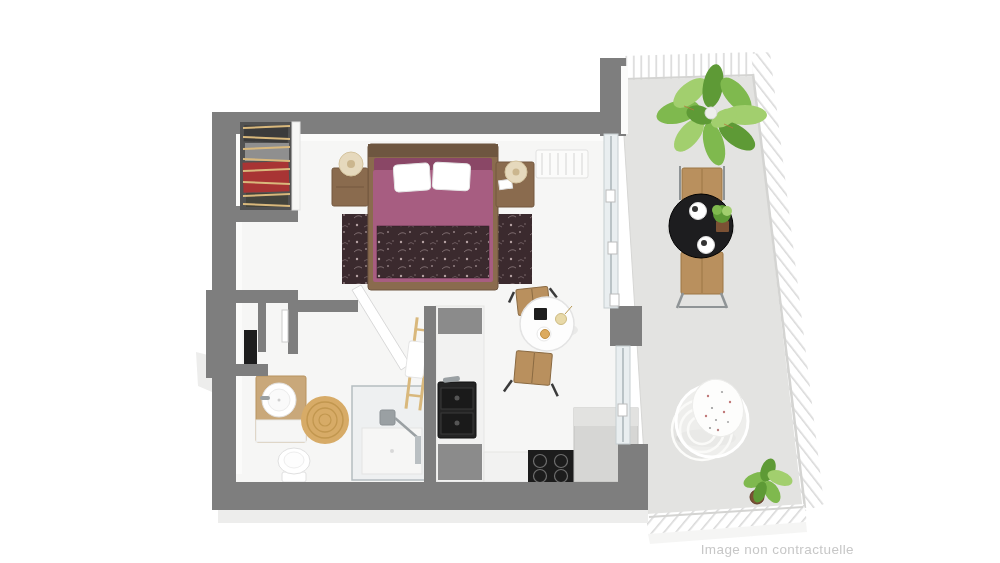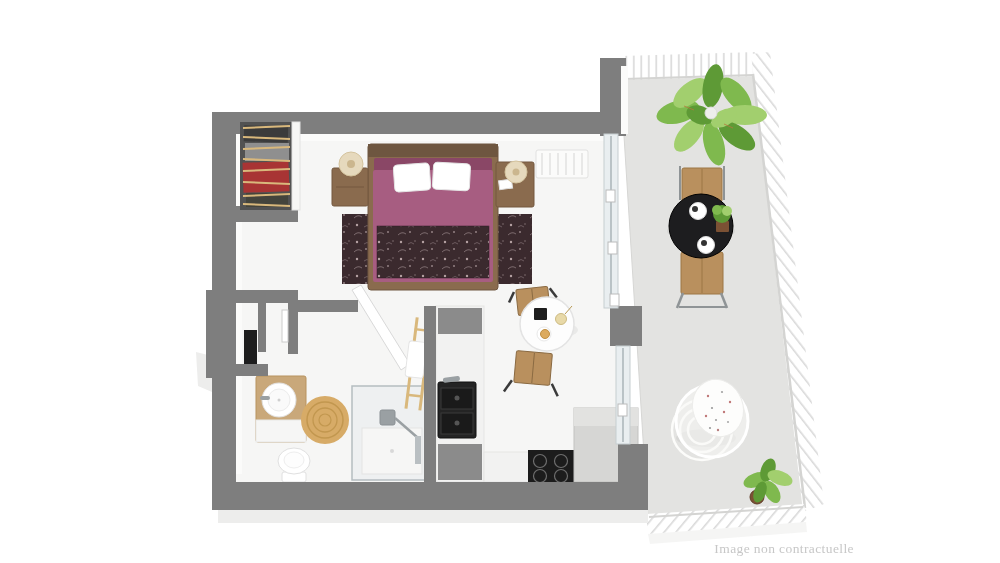--- a/index.html
+++ b/index.html
@@ -1,17 +1,17 @@
 <!DOCTYPE html>
 <html style="--wall: #7e7e7e; --wall_face: #fbfbfa; --floor: #f6f6f5; --floor_shade: #ededec; --terrace_floor: #e3e3e1; --glass: #e9eef0; --glass_frame: #9aa6aa; --duvet: #a75d81; --duvet_dark: #8a4766; --rug_dark: #3b2a2e; --rug_motif: #c2aeb0; --wood: #8a6b4e; --wood_dark: #6e5640; --wood_light: #c9a87a; --wood_mid: #b9905e; --lamp_shade: #e6d9bd; --jute: #d7ab67; --jute_ring: #c2974f; --appliance_black: #1c1c1c; --steel: #9aa0a3; --fridge_gray: #d6d6d4; --cabinet_open: #8b8b8b; --plant_green: #7fb94e; --plant_green_light: #a2cf6e; --plant_green_dark: #5e9a36; --plant_pot: #7b5134; --table_black: #1d1d1f; --railing_line: #d9d9d9; --closet_dark: #525252; --clothes_red: #a83434; --clothes_gray: #8f8f8f; --clothes_dark: #3b3b3b; --hanger_tan: #d9b87c; --watermark_gray: #c7c7c7;"><head>
 <meta charset="utf-8">
 <style>
   html,body{margin:0;padding:0;background:#ffffff;}
   .stage{position:relative;width:868px;height:563px;background:#ffffff;overflow:hidden;
-         font-family:Liberation Serif, serif;}
+         font-family:Liberation Sans, sans-serif;}
   .stage svg{position:absolute;left:0;top:0;}
   .watermark{position:absolute;right:14px;bottom:6px;font-size:13.5px;letter-spacing:.4px;
              color:var(--watermark_gray,#c9c9c9);}
   
   .wall{fill:var(--wall)} .wallFace{fill:var(--wall_face)}
   .floorA{fill:var(--floor)} .floorSh{fill:var(--floor_shade)} .floorT{fill:var(--terrace_floor)}
   .glassF{fill:var(--glass)} .glassLn{stroke:var(--glass_frame)}
   .duvet{fill:var(--duvet)} .duvetD{fill:var(--duvet_dark)}
   .rugBG{fill:var(--rug_dark)} .rugM{fill:var(--rug_motif)}
   .rugP{stroke:var(--rug_motif);fill:none;stroke-width:.8}

